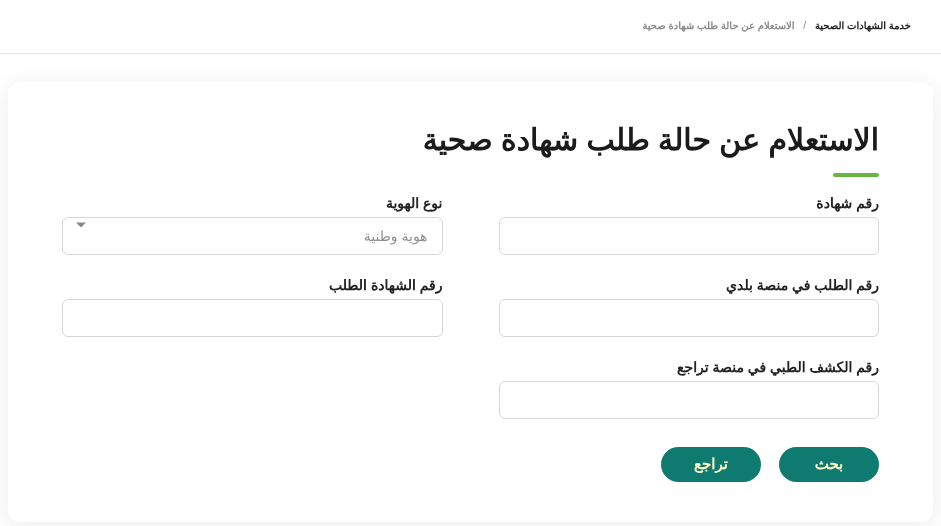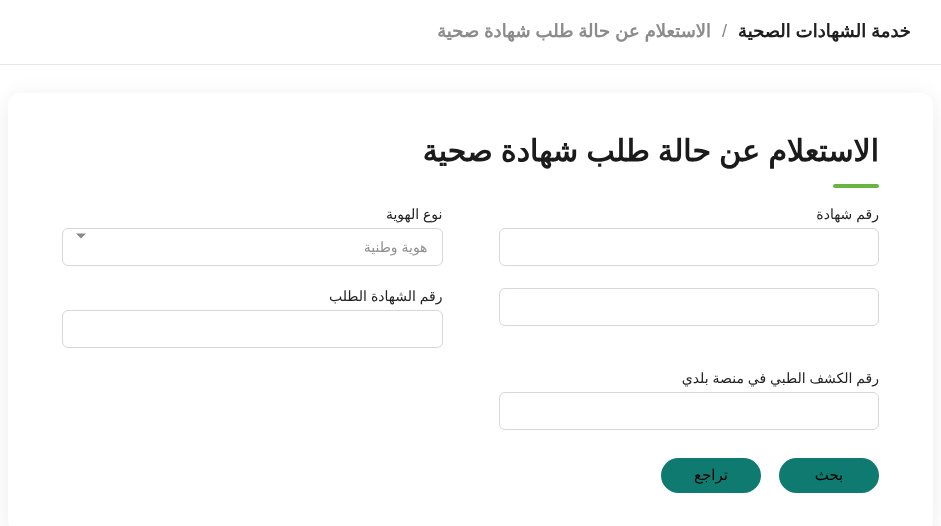--- a/index.html
+++ b/index.html
@@ -1,21 +1,21 @@
 <!DOCTYPE html>
 <html dir="rtl" lang="ar"><head>
   <meta charset="utf-8">
   <style>
     * { margin:0; padding:0; box-sizing:border-box; font-family:"Segoe UI",Tahoma,Arial,sans-serif; }
     body { background:#fff; width:941px; height:526px; overflow:hidden; color:#222; }
 
     
     .crumbs {
       padding:20px 30px 22px 0;
-      font-size:18px;
+      font-size:10px;
       font-weight:700;
       color:#1f1f1f;
       border-bottom:1px solid #e8e8e8;
       margin-bottom:28px;
       direction:rtl;
       text-align:right;
     }
     .crumbs .sep{ color:#888; font-weight:400; margin:0 6px; }
     .crumbs .current{ color:#8c8c8c; font-weight:600; }
 
@@ -47,21 +47,21 @@
     
     .grid{
       display:grid;
       grid-template-columns:1fr 1fr;
       column-gap:56px;
       row-gap:22px;
     }
     .field{ text-align:right; }
     .label{
       font-size:14px;
-      font-weight:400;
+      font-weight:700;
       color:#222;
       margin-bottom:6px;
     }
     .input{
       width:100%;
       height:38px;
       border:1px solid #d7d7d7;
       border-radius:6px;
       background:#fff;
       padding:0 14px;
@@ -93,22 +93,22 @@
       display:flex;
       gap:18px;
       justify-content:flex-start; 
     }
     .btn{
       min-width:100px;
       height:35px;
       border:none;
       border-radius:22px;
       font-size:15px;
-      font-weight:400;
-      color:#000000;
+      font-weight:700;
+      color:#fef9c3;
       cursor:pointer;
       padding:0 28px;
     }
     .btn-primary{ background:#0f7b70; }
     .btn-secondary{ background:#0f7b70; }
   </style>
 </head>
 <body>
 
 <div class="crumbs">
@@ -131,30 +131,31 @@
 
     <div class="field select">
       <div class="label">نوع الهوية</div>
       <div class="input">
         <span class="value">هوية وطنية</span>
         <span class="caret"></span>
       </div>
     </div>
 
     <div class="field">
+      <div class="label">رقم الطلب في منصة بلدي</div>
       <input class="input" type="text" value="" style="">
     </div>
 
     <div class="field">
       <div class="label">رقم الشهادة الطلب</div>
       <input class="input" type="text" value="" style="">
     </div>
 
     <div class="field">
-      <div class="label">رقم الكشف الطبي في منصة بلدي</div>
+      <div class="label">رقم الكشف الطبي في منصة تراجع</div>
       <input class="input" type="text" value="" style="">
     </div>
 
     <div></div>
   </div>
 
   <div class="actions">
     <button class="btn btn-primary">بحث</button>
     <button class="btn btn-secondary">تراجع</button>
   </div>

